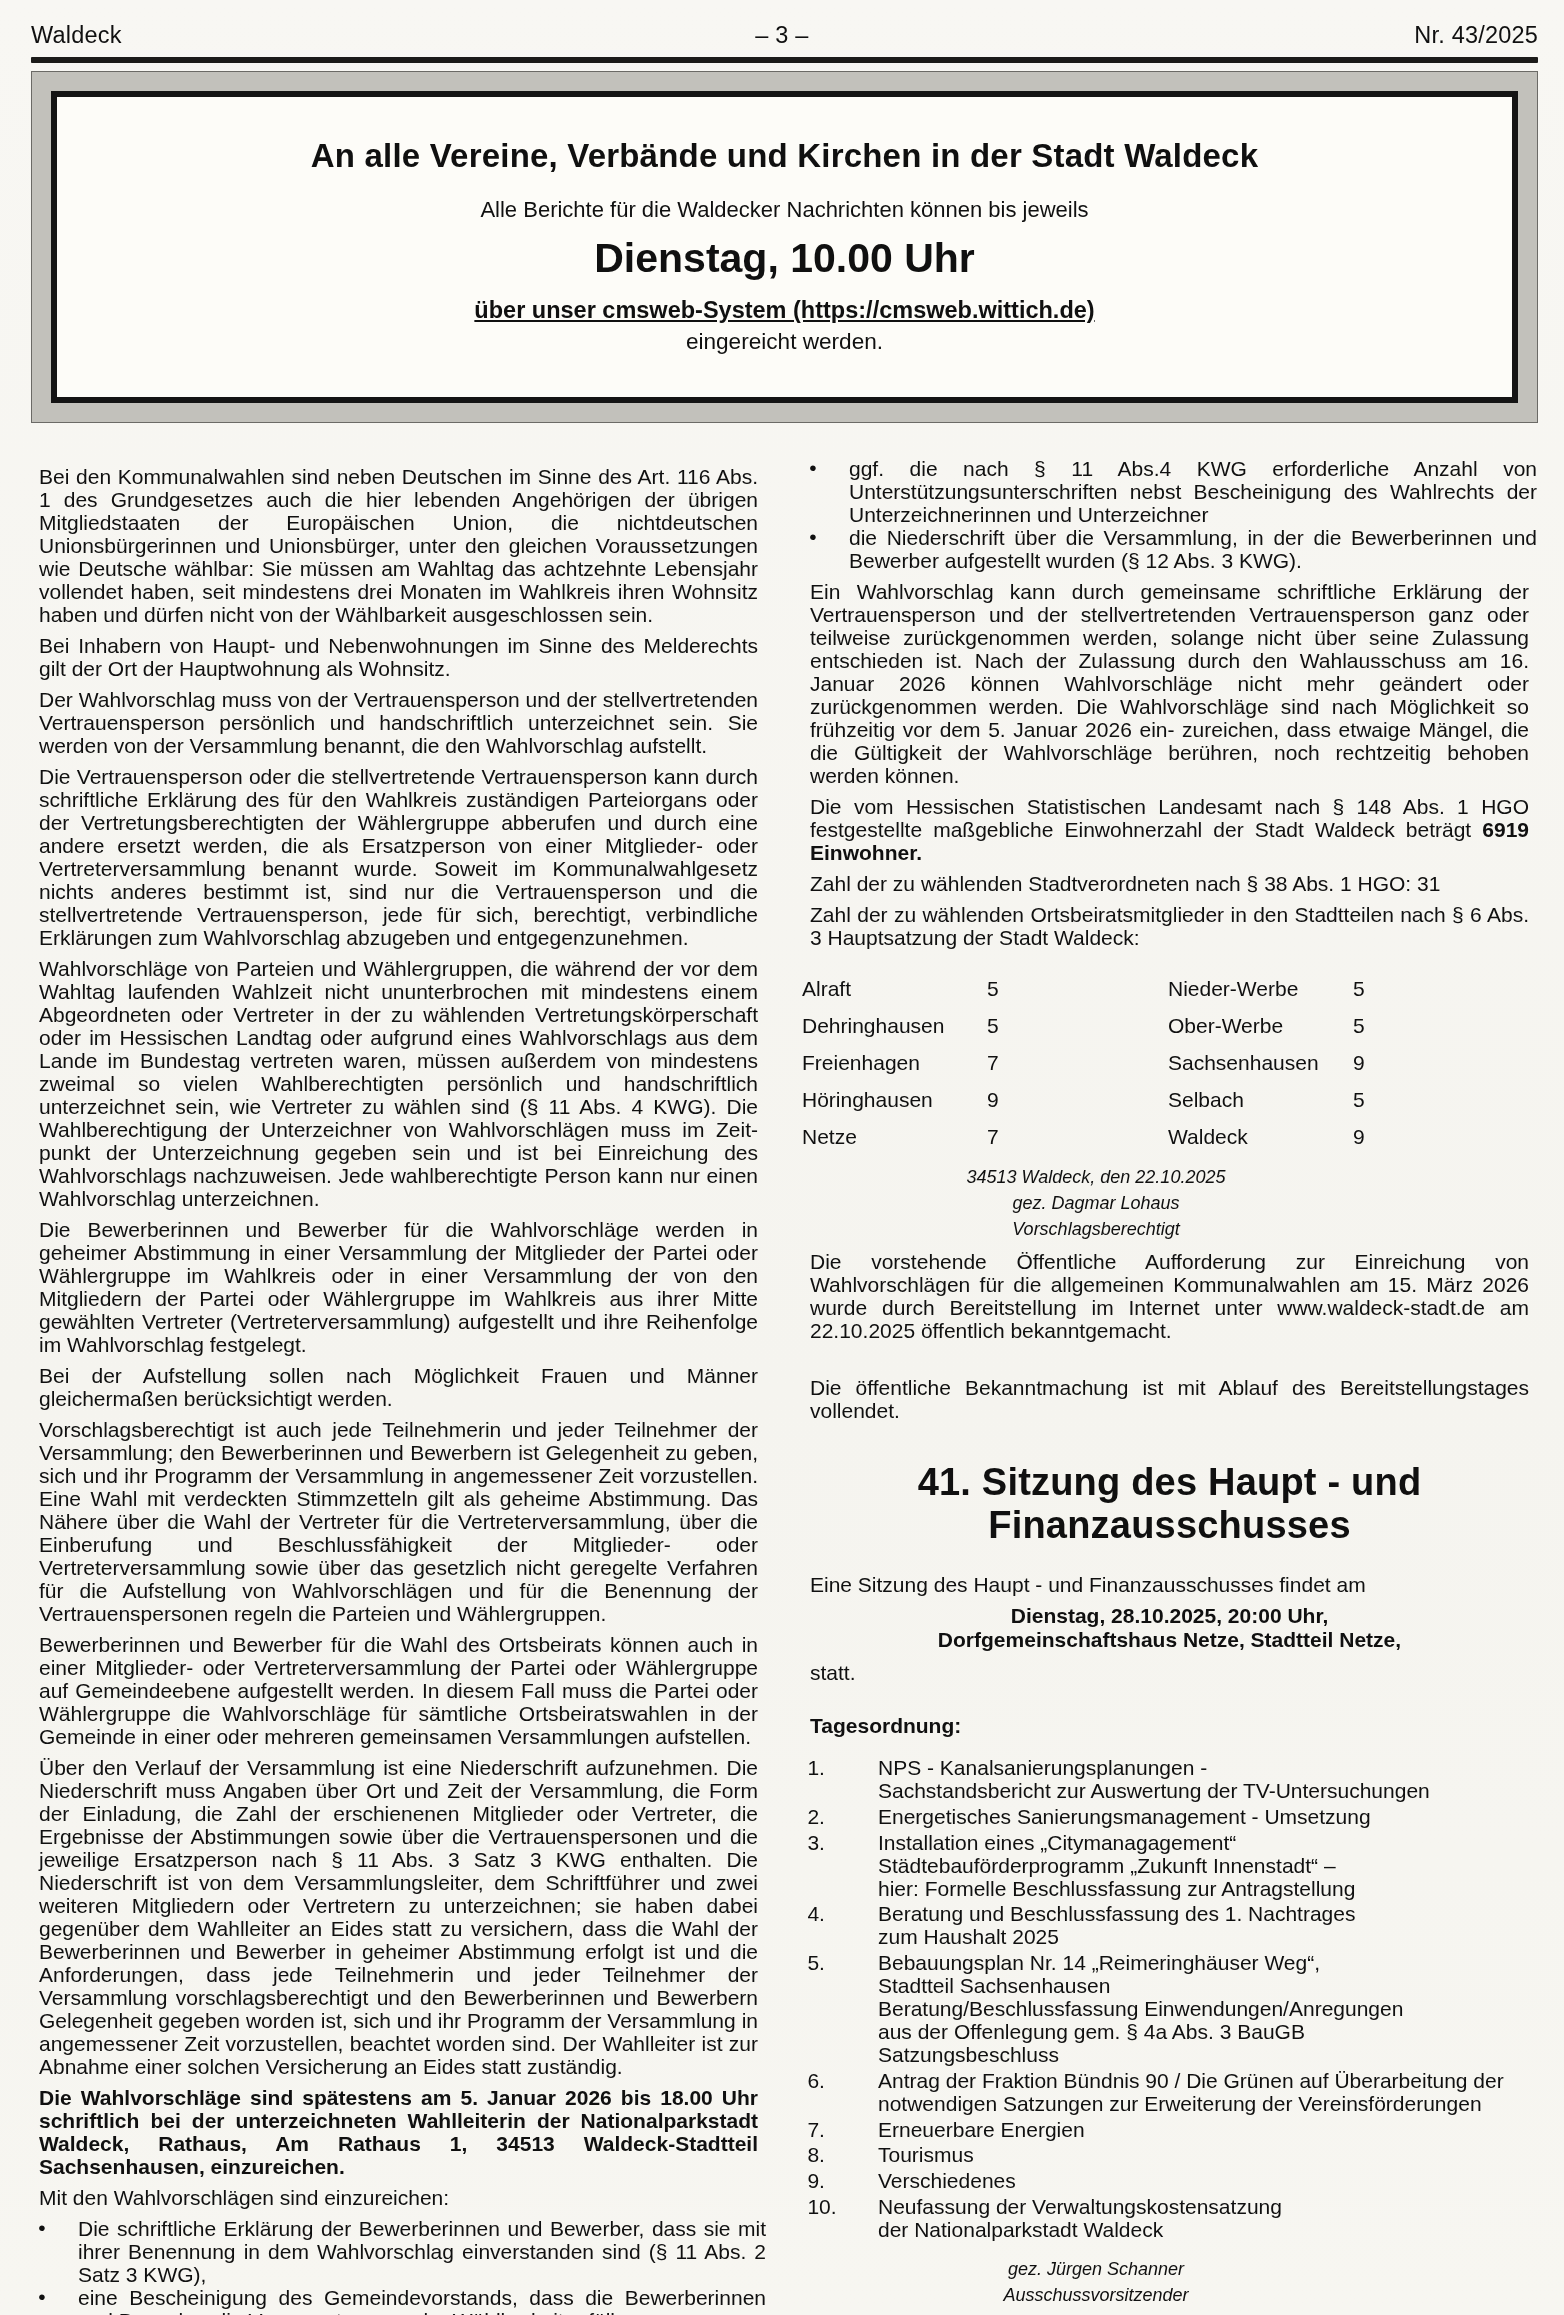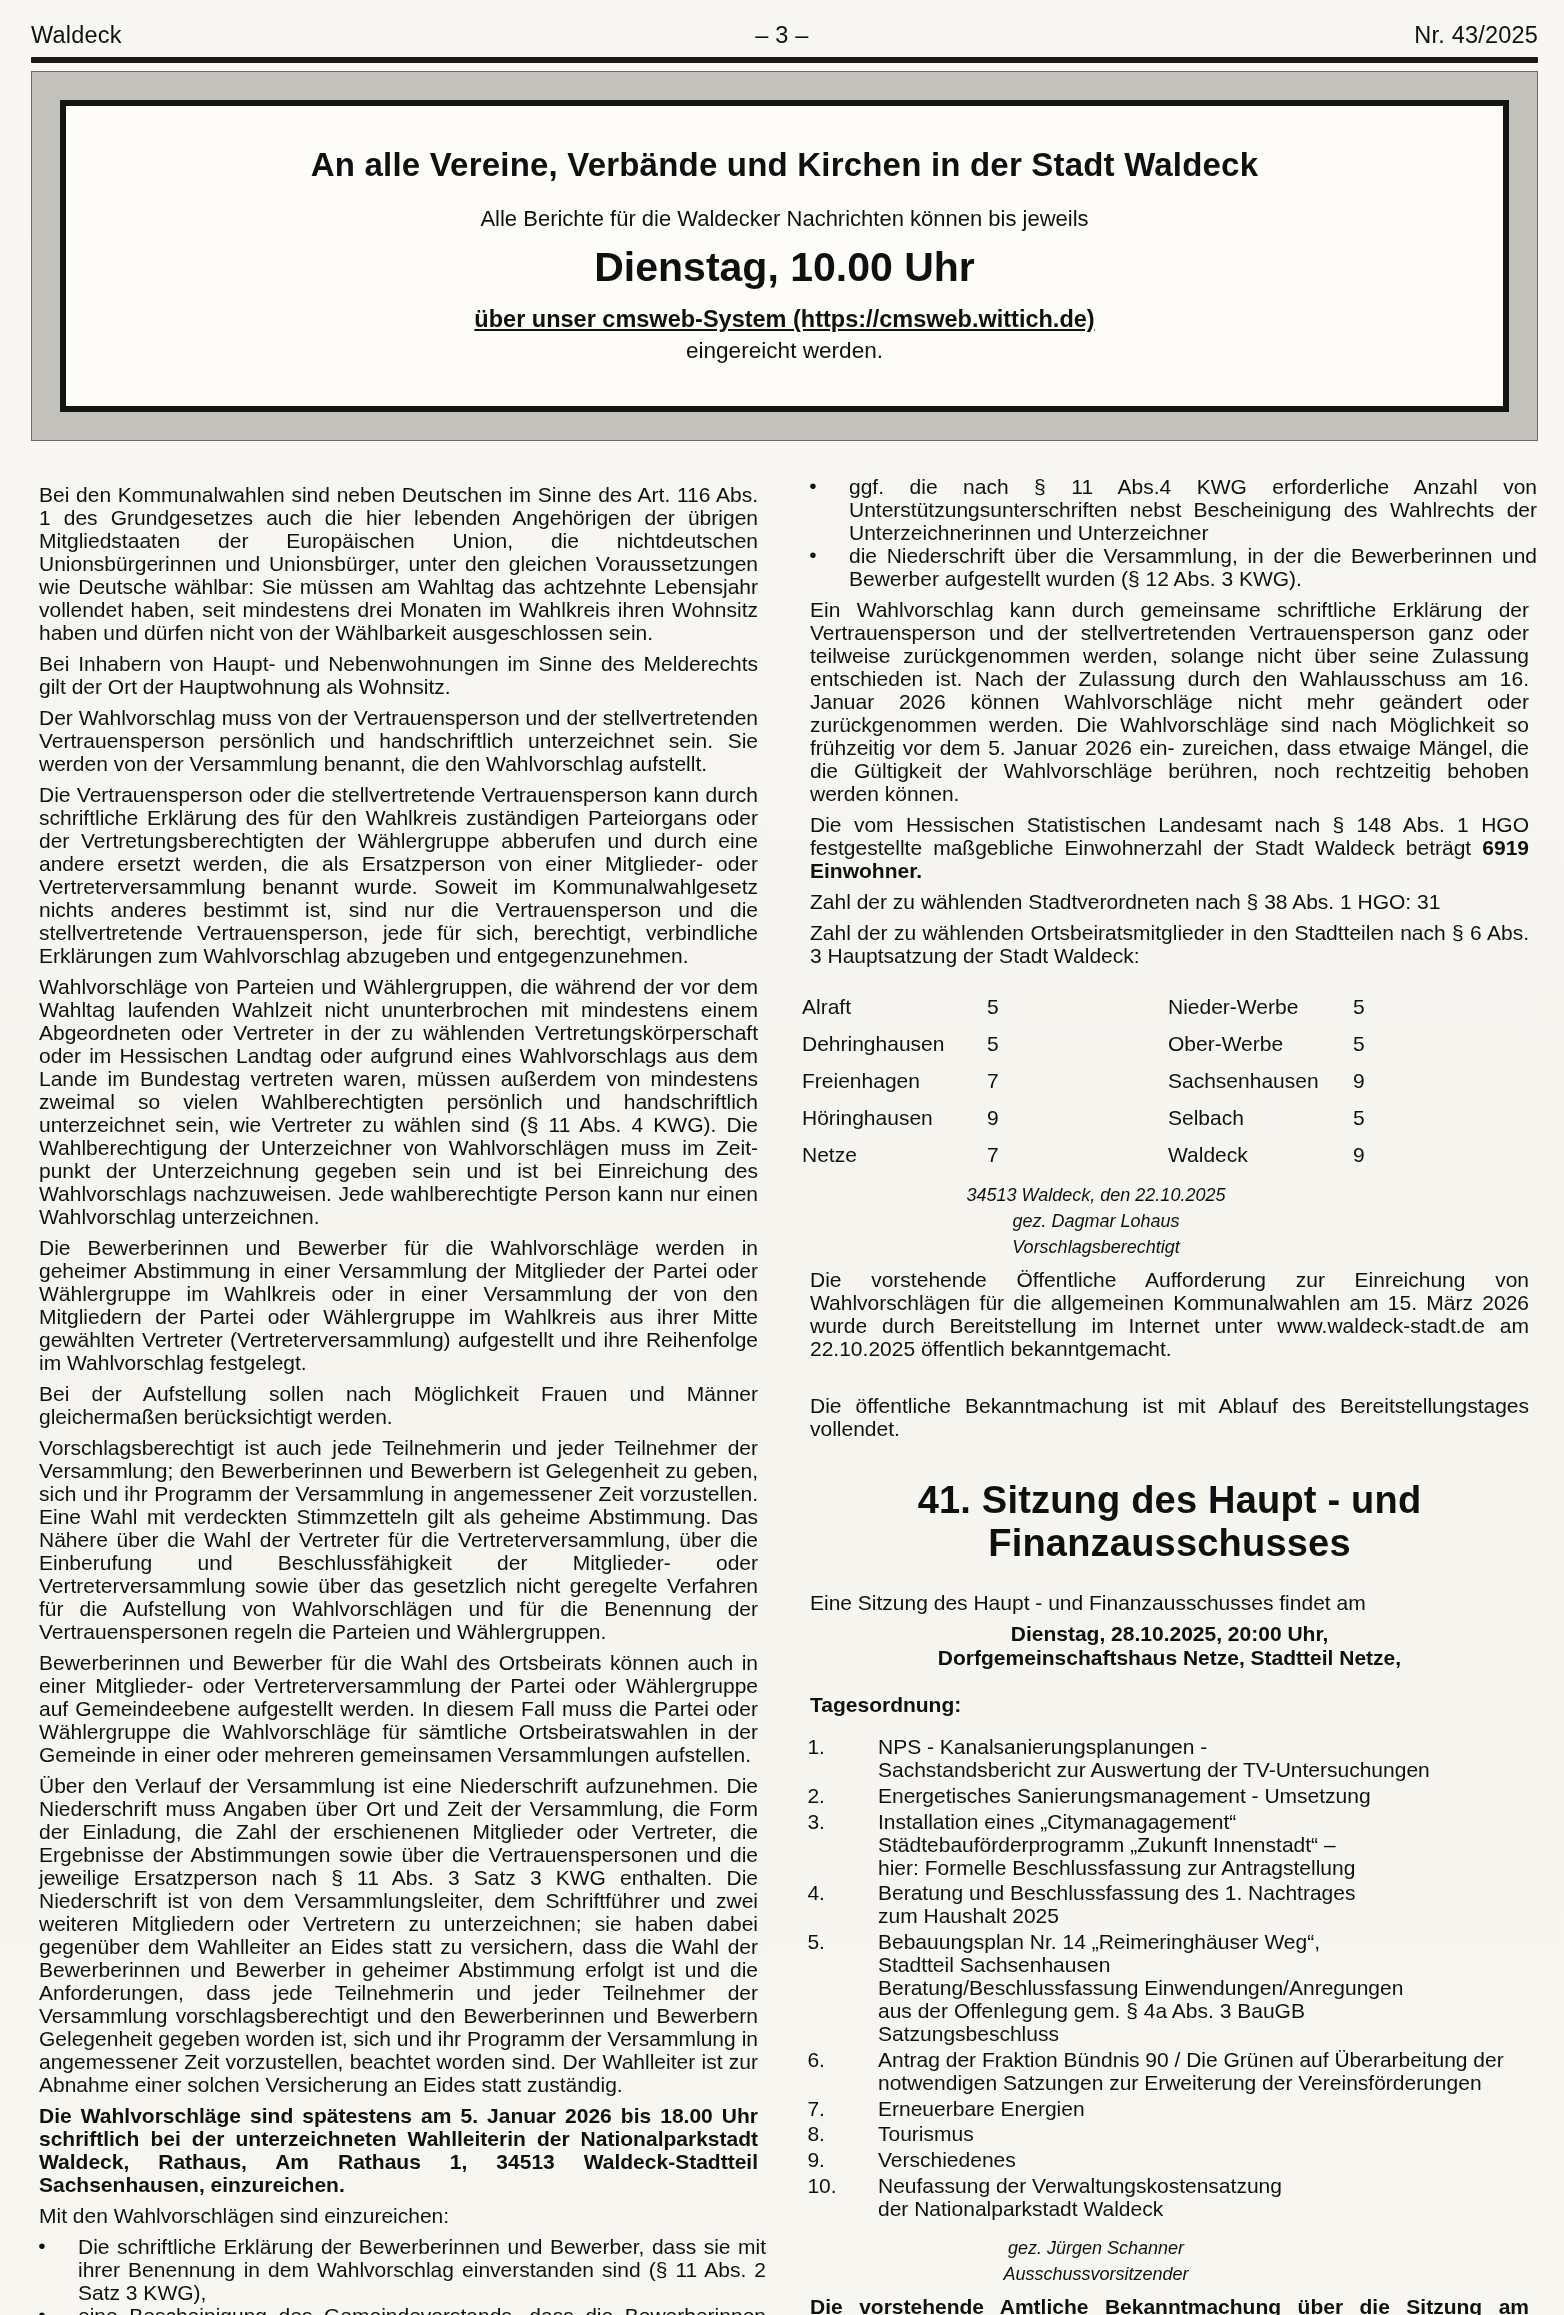--- a/index.html
+++ b/index.html
@@ -14,21 +14,21 @@
            background:linear-gradient(180deg,#f8f7f3 0%,#f5f4ef 60%,#f7f6f1 100%); }
 
   
   .masthead { display:flex; justify-content:space-between; align-items:baseline;
               padding-top:22px; font-size:23.5px; letter-spacing:0.2px; }
   .masthead .mh-center { position:absolute; left:0; right:0; text-align:center; }
   .masthead span { position:relative; }
   .rule { height:6.3px; background:#1c1b19; margin-top:8.1px; border-radius:0.9px; }
 
   
-  .notice-box { margin-top:8.1px; border:0.9px solid #6b6a66; background:#c2c1bb; padding:28px; }
+  .notice-box { margin-top:8.1px; border:0.9px solid #6b6a66; background:#c2c1bb; padding:19px; }
   .notice-inner { border:6.3px solid #141414; background:#fdfcf8; text-align:center;
                   padding:40px 45px 42px; }
   .notice-title   { font-size:33px; font-weight:bold; letter-spacing:0.2px; }
   .notice-line    { font-size:22px; margin-top:22px; }
   .notice-deadline{ font-size:41px; font-weight:bold; margin-top:12px; }
   .notice-system  { font-size:23.5px; font-weight:bold; margin-top:14.5px;text-decoration:underline; }
   .notice-last    { font-size:22.6px; margin-top:5.4px; }
 
   
   .columns { display:flex; gap:36px; margin-top:34px; }
@@ -166,20 +166,21 @@
         <h2 class="section-heading">
           <div class="heading-line">41. Sitzung des Haupt - und</div>
           <div class="heading-line">Finanzausschusses</div>
         </h2>
         <div class="space" style="height: 18px;"></div>
         <p class="para">Eine Sitzung des Haupt - und Finanzausschusses findet am</p>
         <div class="center-block bold">
           <div class="center-line">Dienstag, 28.10.2025, 20:00 Uhr,</div>
           <div class="center-line">Dorfgemeinschaftshaus Netze, Stadtteil Netze,</div>
         </div>
+        <p class="para">statt.</p>
         <div class="space" style="height: 14.5px;"></div>
         <p class="para bold">Tagesordnung:</p>
         <div class="space" style="height: 11px;"></div>
         <div class="agenda">
           <div class="agenda-item">
             <span class="agenda-num">1.</span>
             <div class="agenda-text">
               <div class="agenda-line">NPS - Kanalsanierungsplanungen -</div>
               <div class="agenda-line">Sachstandsbericht zur Auswertung der TV-Untersuchungen</div>
             </div>

